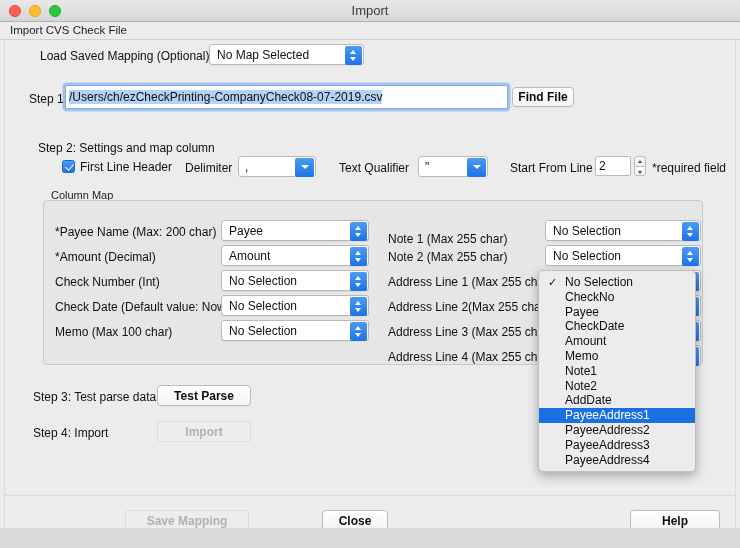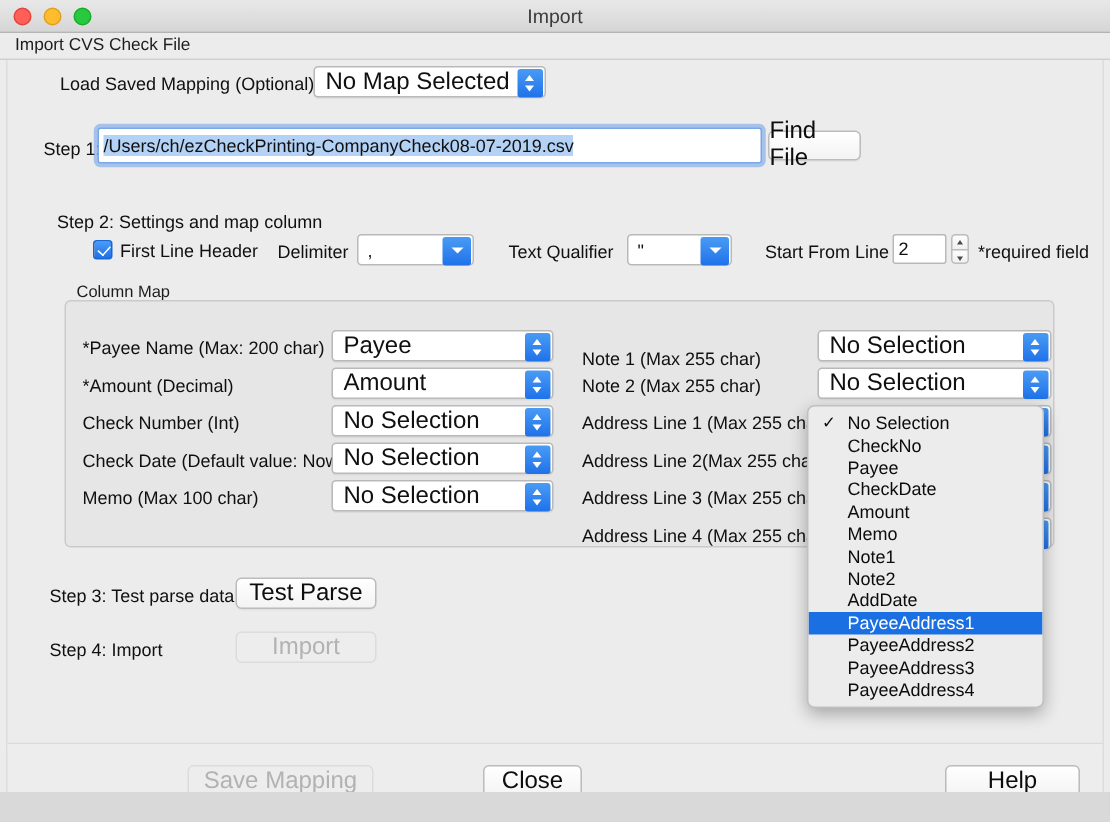--- a/index.html
+++ b/index.html
@@ -62,21 +62,21 @@
   
   .popup {
     position: absolute; height: 21px;
     background: #ffffff;
     border: 1px solid #b9b9b9;
     border-radius: 3px;
     box-shadow: 0 1px 0 rgba(0,0,0,.05);
   }
   .popup .val {
     position: absolute; left: 7px; top: 0; right: 22px; height: 21px;
-    line-height: 20px; font-size: 16px; color: #101010;
+    line-height: 20px; font-size: 12px; color: #101010;
     overflow: hidden; white-space: nowrap;
   }
   .popup .arrows {
     position: absolute; right: 1px; top: 1px; width: 17px; height: 19px;
     border-radius: 2px;
     background: linear-gradient(to bottom, #4a9bf5 0%, #1f72e8 100%);
   }
   .popup .arrows::before, .popup .arrows::after {
     content: ""; position: absolute; left: 5px;
     border-left: 3.5px solid transparent;
@@ -116,23 +116,24 @@
   .textfield .txt {
     position: absolute; left: 3px; top: 0; height: 100%;
     line-height: 23px; font-size: 12px; color: #101010; white-space: nowrap;
   }
   .textfield .txt .sel { background: #b4d2f5; }
   
   .btn {
     position: absolute;
     background: linear-gradient(to bottom, #ffffff 0%, #f3f3f3 100%);
     border: 1px solid #bcbcbc; border-radius: 4px;
-    font-size: 16px; color: #0d0d0d;
+    font-size: 12px; color: #0d0d0d;
     display: flex; align-items: center; justify-content: center;
     box-shadow: 0 1px 0 rgba(0,0,0,.04);
+    font-weight: bold;
   }
   .btn.disabled {
     background: #ededed; border-color: #dcdcdc; color: #b2b2b2;
     box-shadow: none;
   }
   
   .checkbox {
     position: absolute; width: 13px; height: 13px; border-radius: 2.5px;
     background: linear-gradient(to bottom, #4a9bf5 0%, #1f72e8 100%);
     border: 1px solid #1a66cf;

